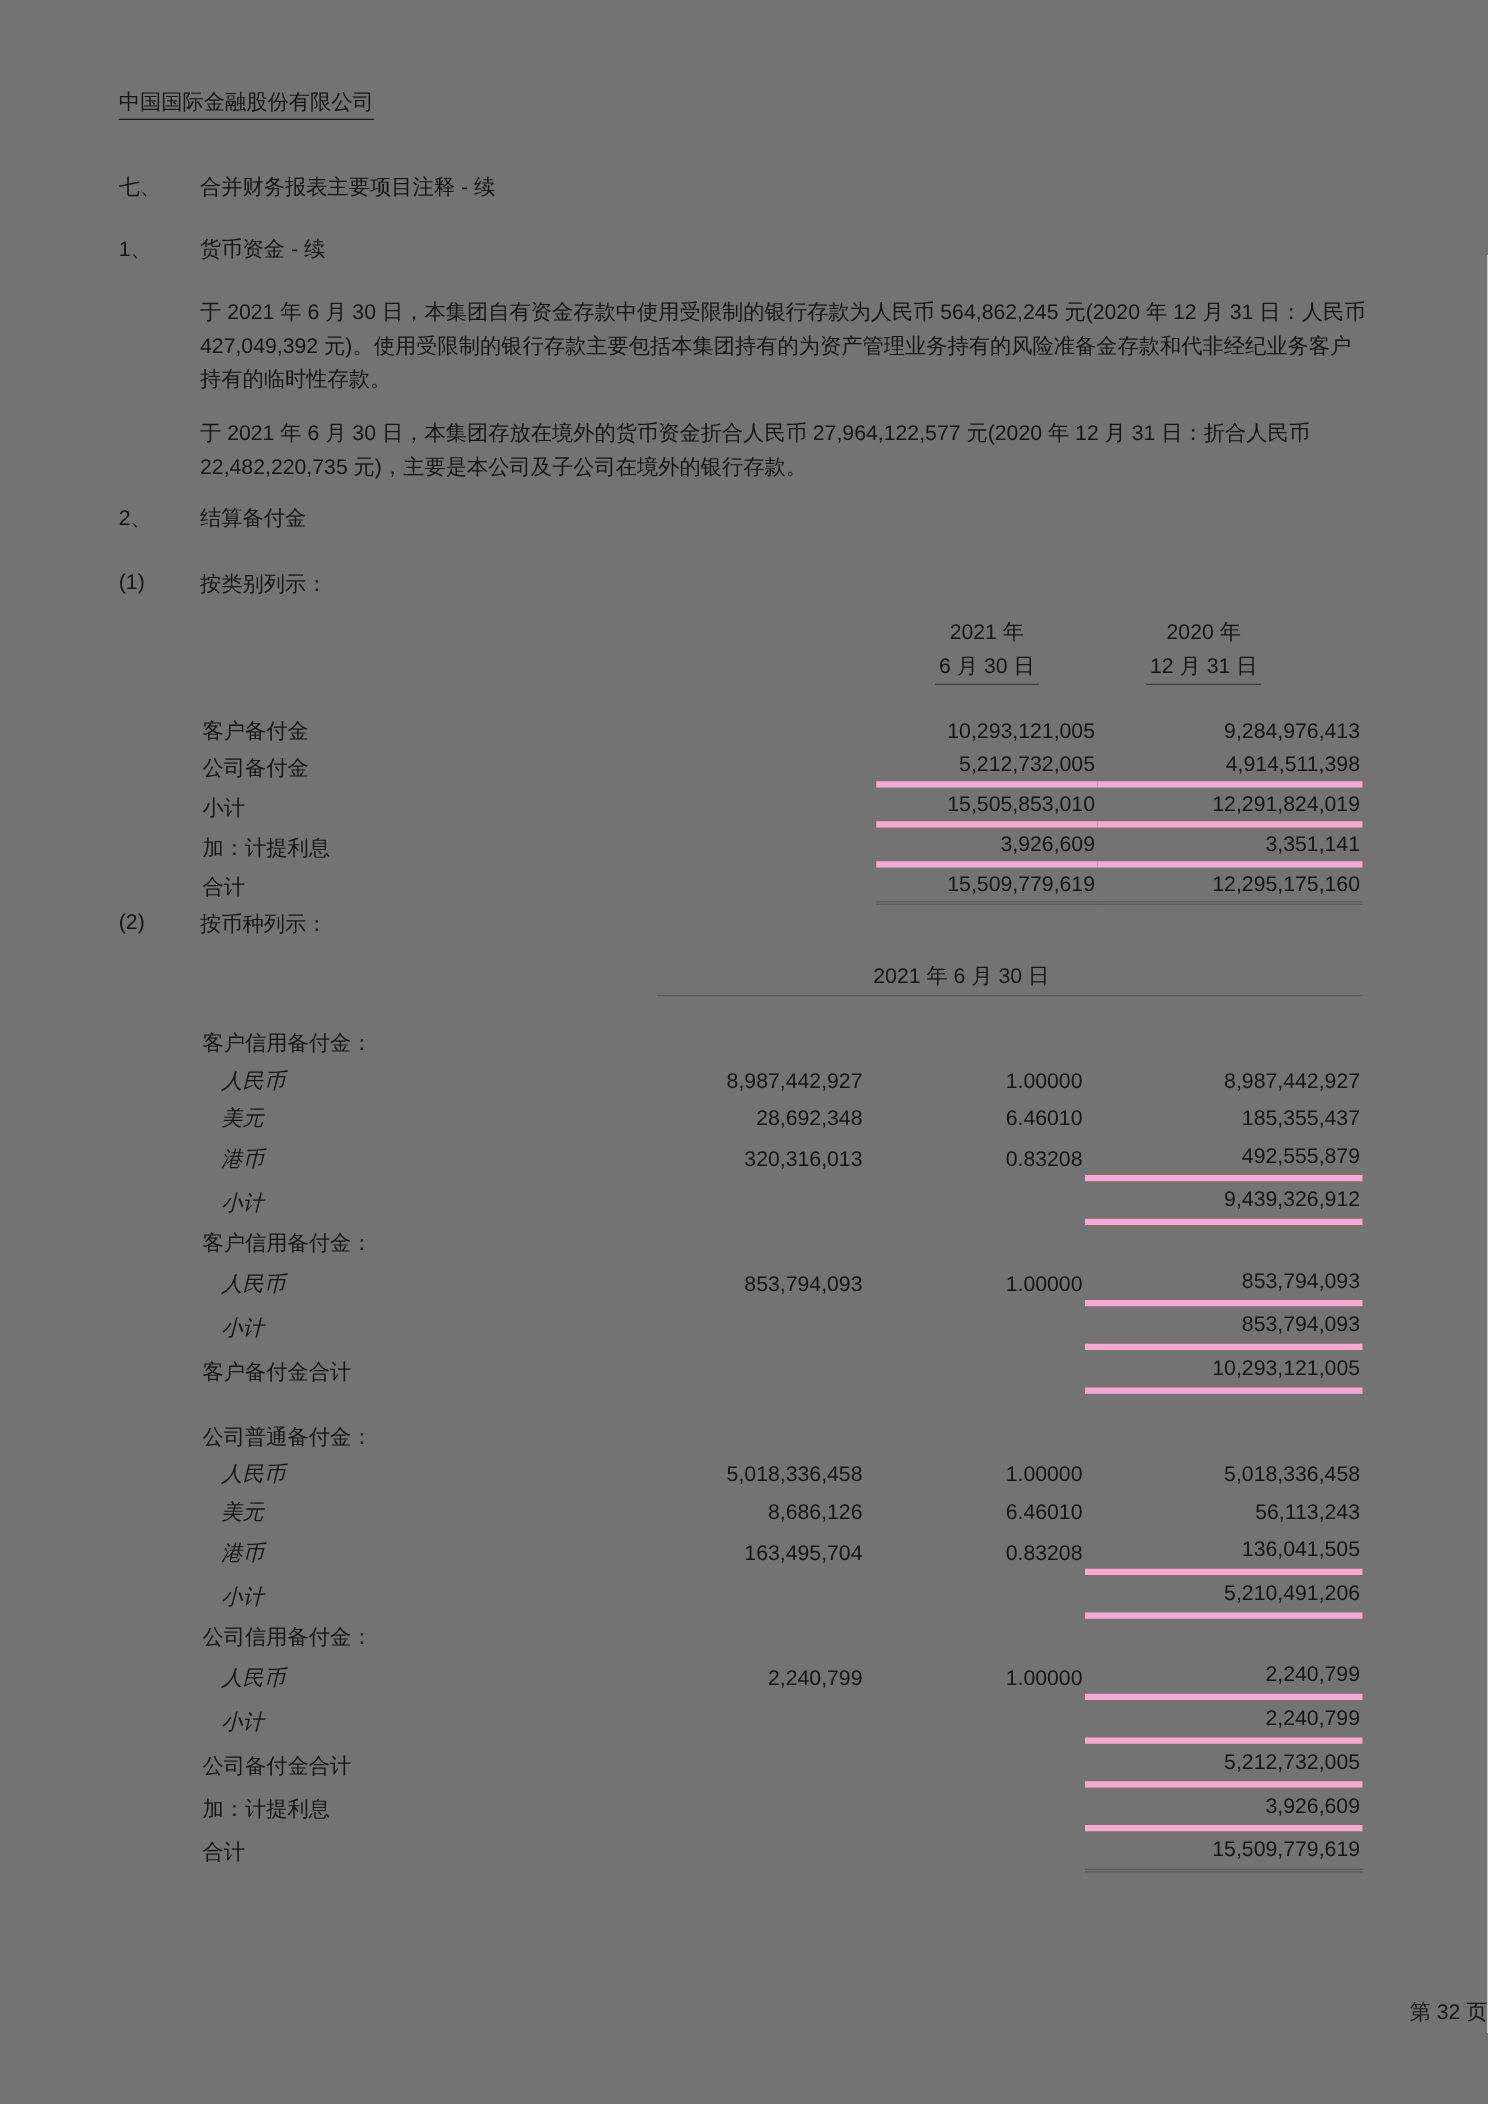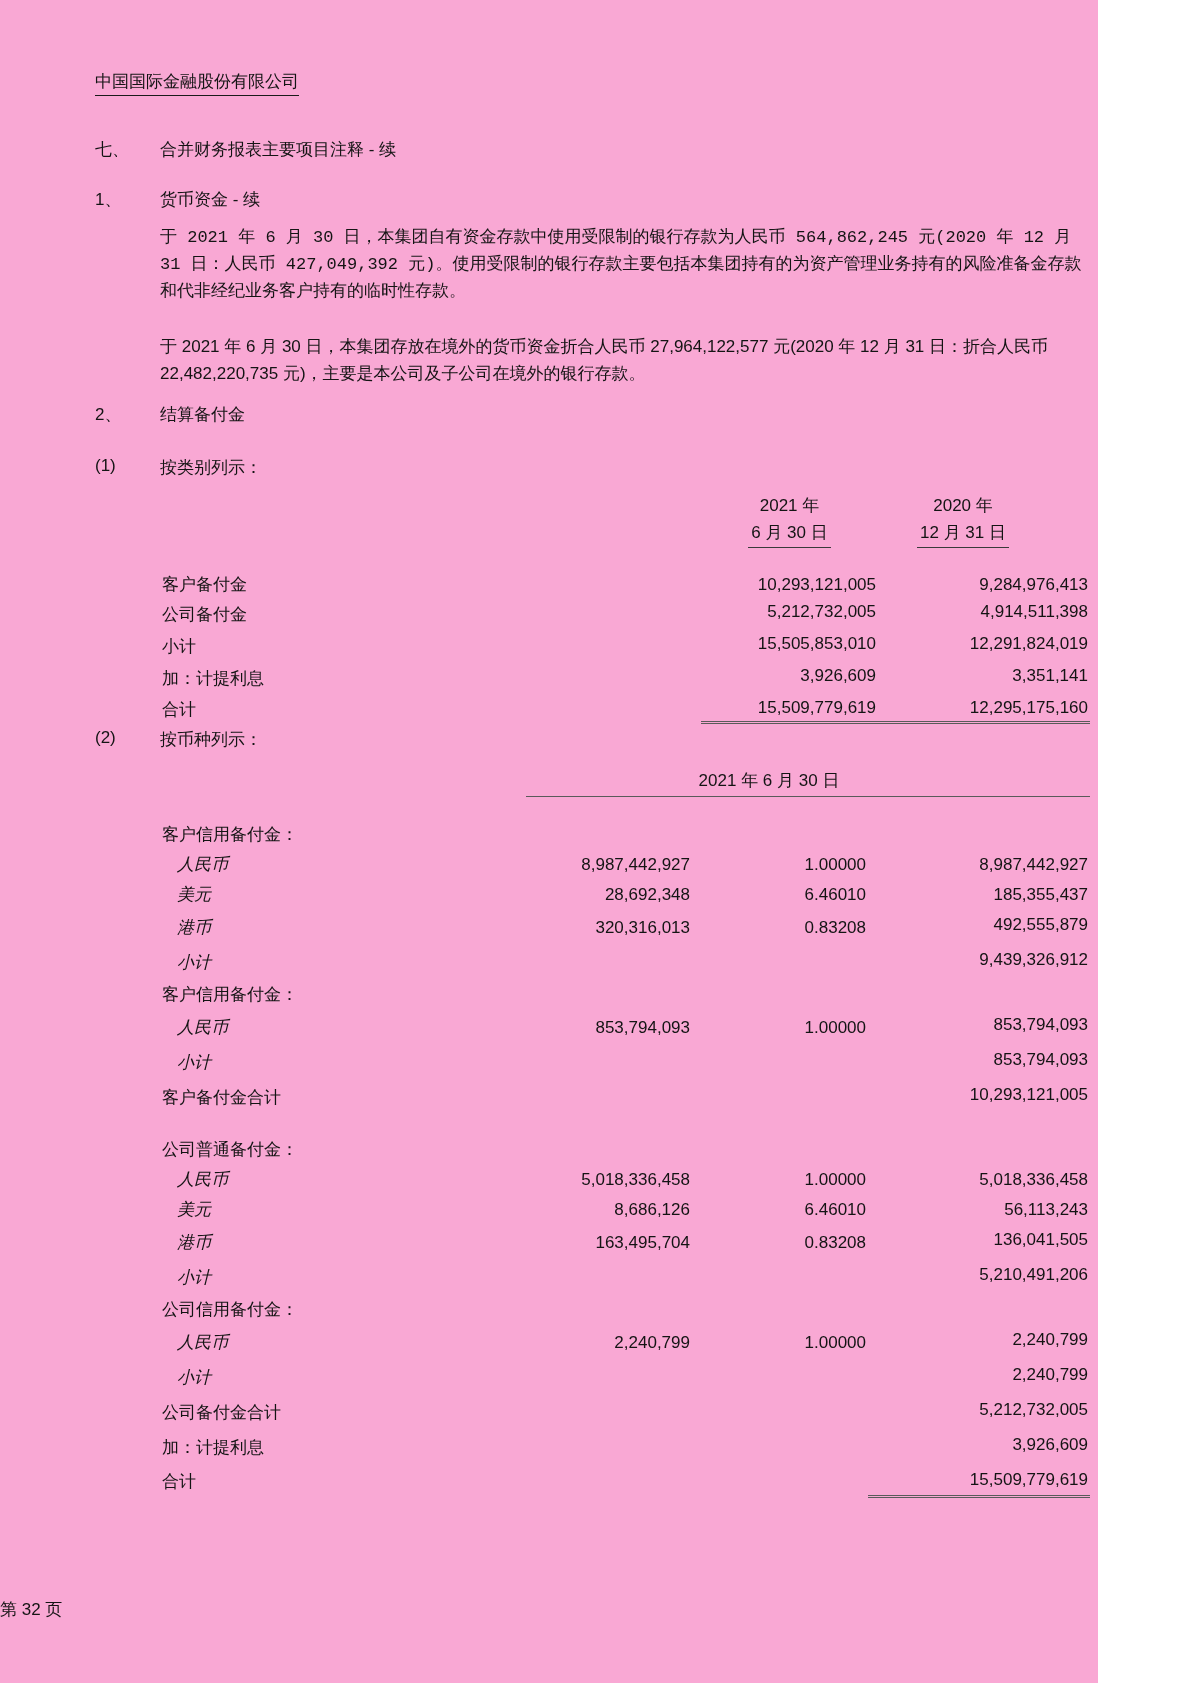--- a/index.html
+++ b/index.html
@@ -1,54 +1,54 @@
 <!DOCTYPE html>
 <html><head>
 <meta charset="utf-8">
 <style>
   html,body{margin:0;padding:0;background:#ffffff;}
   .page{
     position:relative;
-    width:1098px;height:1683px;
-    background:#f9a8d4;
+    width:1190px;height:1683px;
+    background:#737373;
     font-family:"Liberation Sans","DejaVu Sans",sans-serif;
     color:#141414;
     font-size:17px;
     overflow:hidden;
   }
   .abs{position:absolute;}
   .company{top:70px;left:95px;}
   .company .uline{display:inline-block;border-bottom:1px solid #1a1a1a;padding-bottom:2px;}
   .hrow{display:flex;align-items:flex-start;}
   .hnum{width:65px;flex:0 0 65px;}
   .sec7{top:138px;left:95px;}
   .item1{top:188px;left:95px;}
   .item2{top:403px;left:95px;}
   .sub1{top:456px;left:95px;}
   .sub2{top:728px;left:95px;}
   .para{left:160px;width:935px;line-height:27px;}
-  .para1{top:224px;font-family:Liberation Mono, monospace;}
+  .para1{top:236px;}
   .para2{top:333px;}
   table{border-collapse:collapse;table-layout:fixed;}
   td{padding:0 2px;white-space:nowrap;overflow:visible;vertical-align:bottom;}
   .t1{top:492px;left:160px;width:930px;}
   .t1 td{height:27px;line-height:27px;}
   .t2{top:766px;left:160px;width:930px;}
   .t2 td{height:30px;line-height:30px;}
   .num{text-align:right;}
   .hc{text-align:center;}
   .hc2{padding-right:44px;}
   .u{display:inline-block;border-bottom:1px solid #3a3a3a;padding:0 3px 1px;}
   .rs{border-bottom:5px solid #f9a8d4;}
   .rd{border-bottom:3px double #5a5a5a;}
   .span-hdr{text-align:center;border-bottom:1px solid #5a5a5a;padding-right:80px;}
   tr.hgap td{height:23px;}
   tr.spacer td{height:20px;}
   .ind{padding-left:17px;font-style:italic;}
-  .footer{top:1598px;left:0;width:100%;text-align:left;}
+  .footer{top:1598px;left:0;width:100%;text-align:right;}
 </style>
 </head>
 <body>
 
 <div class="page">
 
   <div class="abs company">
     <span class="uline">中国国际金融股份有限公司</span>
   </div>
 

